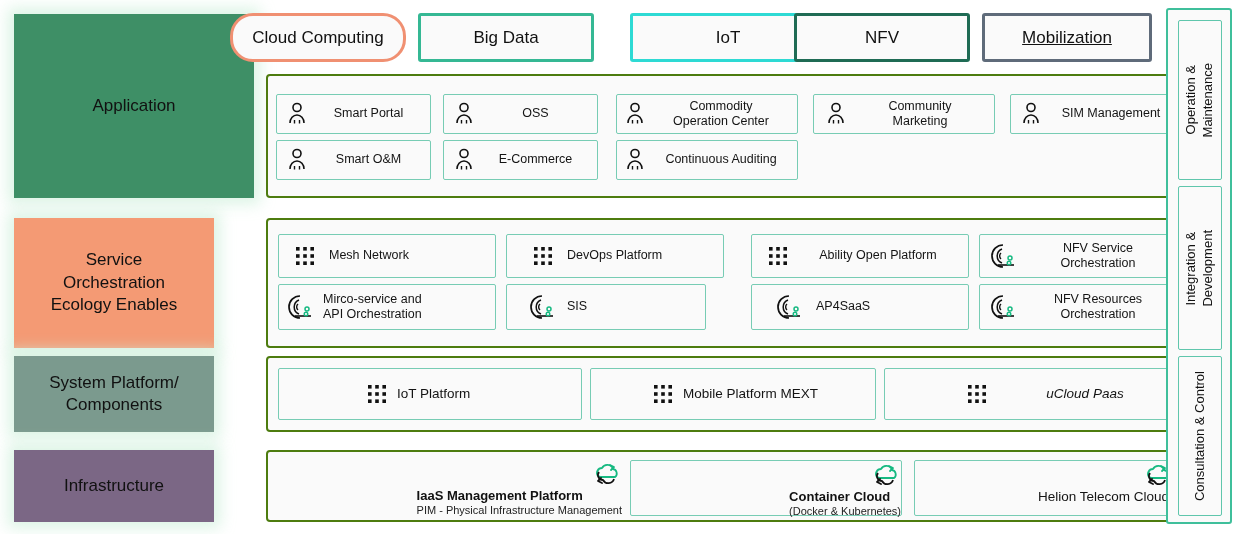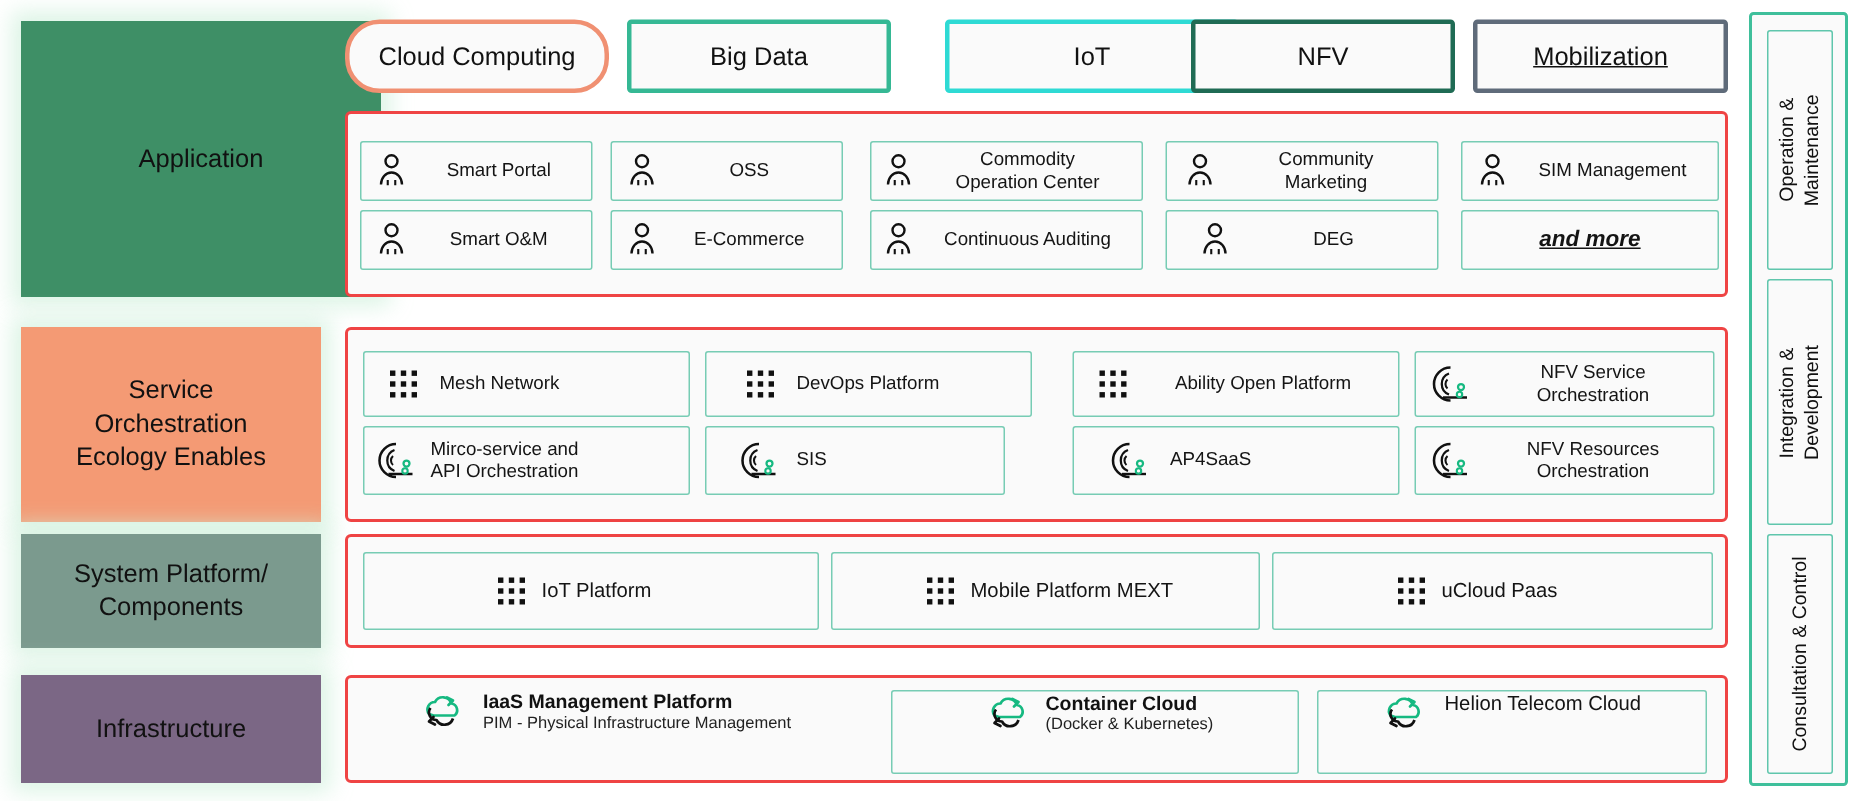--- a/index.html
+++ b/index.html
@@ -21,23 +21,24 @@
     font-size:17px;
     line-height:1.32;
     box-shadow:0 0 14px 6px rgba(208,240,220,.75);
   }
   .layer-label span{display:block;}
 
   
   .panel{
     position:absolute;
     background:#fafafa;
-    border:2px solid #ef4444;
+    border:2px solid #4d7c0f;
     border-radius:4px;
     box-sizing:border-box;
+    margin-left:36px;
   }
 
   
   .chip{
     position:absolute;
     background:#fafafa;
     border:3px solid #3FBF9B;
     border-radius:3px;
     box-sizing:border-box;
     display:flex;align-items:center;justify-content:center;
@@ -89,21 +90,21 @@
     white-space:pre-line;
   }
 
   
   .ico svg{display:block;}
 
   
   .infra-lbl{display:flex;flex-direction:column;justify-content:center;}
   .infra-lbl .t1{font-size:13px;font-weight:bold;color:#111;line-height:1.2;}
   .infra-lbl .t2{font-size:11px;color:#222;line-height:1.2;}
-  .infra-center{align-items:flex-start;text-align:left;}
+  .infra-center{align-items:flex-end;text-align:left;flex-direction:column;}
 </style>
 </head>
 <body>
 
 <div class="canvas">
 
   <div class="layer-label" style="left: 14px; top: 14px; width: 240px; height: 184px; background: rgb(62, 143, 102);">
     <span>Application</span>
   </div>
 
@@ -231,35 +232,21 @@
         <svg width="20" height="24" viewBox="0 0 20 24">
             <circle cx="10" cy="5.5" r="4" fill="none" stroke="#111" stroke-width="1.6"></circle>
             <path d="M3 21 A7 8 0 0 1 17 21" fill="none" stroke="#111" stroke-width="1.6"></path>
             <line x1="7.5" y1="18" x2="7.5" y2="21.5" stroke="#111" stroke-width="1.4"></line>
             <line x1="12.5" y1="18" x2="12.5" y2="21.5" stroke="#111" stroke-width="1.4"></line>
           </svg>
       </span>
       <span class="lbl">Continuous Auditing</span>
     </div>
 
-    <div class="cell" style="left:545px;top:64px;width:182px;height:40px;">
-      <span class="ico" style="margin-left:22px;">
-        <svg width="20" height="24" viewBox="0 0 20 24">
-            <circle cx="10" cy="5.5" r="4" fill="none" stroke="#111" stroke-width="1.6"></circle>
-            <path d="M3 21 A7 8 0 0 1 17 21" fill="none" stroke="#111" stroke-width="1.6"></path>
-            <line x1="7.5" y1="18" x2="7.5" y2="21.5" stroke="#111" stroke-width="1.4"></line>
-            <line x1="12.5" y1="18" x2="12.5" y2="21.5" stroke="#111" stroke-width="1.4"></line>
-          </svg>
-      </span>
-      <span class="lbl">DEG</span>
-    </div>
-
-    <div class="cell" style="left:742px;top:64px;width:172px;height:40px;">
-      <span class="lbl and-more">and more</span>
-    </div>
+
   </div>
 
   <div class="panel" style="left:230px;top:218px;width:922px;height:130px;">
 
     <div class="cell" style="left:10px;top:14px;width:218px;height:44px;">
       <span class="ico" style="margin-left:16px;">
         <svg width="20" height="20" viewBox="0 0 20 20">
           <g fill="#111">
             <rect x="1" y="1" width="3.6" height="3.6"></rect>
               <rect x="8.2" y="1" width="3.6" height="3.6"></rect>
@@ -437,21 +424,21 @@
               <rect x="15.4" y="1" width="3.6" height="3.6"></rect>
             <rect x="1" y="8.2" width="3.6" height="3.6"></rect>
               <rect x="8.2" y="8.2" width="3.6" height="3.6"></rect>
               <rect x="15.4" y="8.2" width="3.6" height="3.6"></rect>
             <rect x="1" y="15.4" width="3.6" height="3.6"></rect>
               <rect x="8.2" y="15.4" width="3.6" height="3.6"></rect>
               <rect x="15.4" y="15.4" width="3.6" height="3.6"></rect>
           </g>
         </svg>
       </span>
-      <span class="lbl" style="text-align:left;padding-left:10px;font-size:13.5px;">uCloud Paas</span>
+      <span class="lbl" style="text-align:center;padding-left:10px;font-size:13.5px;font-style:italic;">uCloud Paas</span>
     </div>
   </div>
 
   <div class="panel" style="left:230px;top:450px;width:922px;height:72px;">
 
     <div class="cell infra-center" style="left:18px;top:8px;width:336px;height:56px;border:none;background:transparent;">
       <span class="ico" style="margin-left:28px;">
         <svg width="32" height="28" viewBox="0 0 32 28">
           <path d="M8 16 A5 5 0 0 1 12 8 A6 6 0 0 1 23 9 A4.5 4.5 0 0 1 25 17 L11 17 Z" fill="none" stroke="#16B981" stroke-width="1.8" stroke-linejoin="round"></path>
           <path d="M20 5 L24 7 L21 10" fill="none" stroke="#16B981" stroke-width="1.8" stroke-linecap="round" stroke-linejoin="round"></path>

